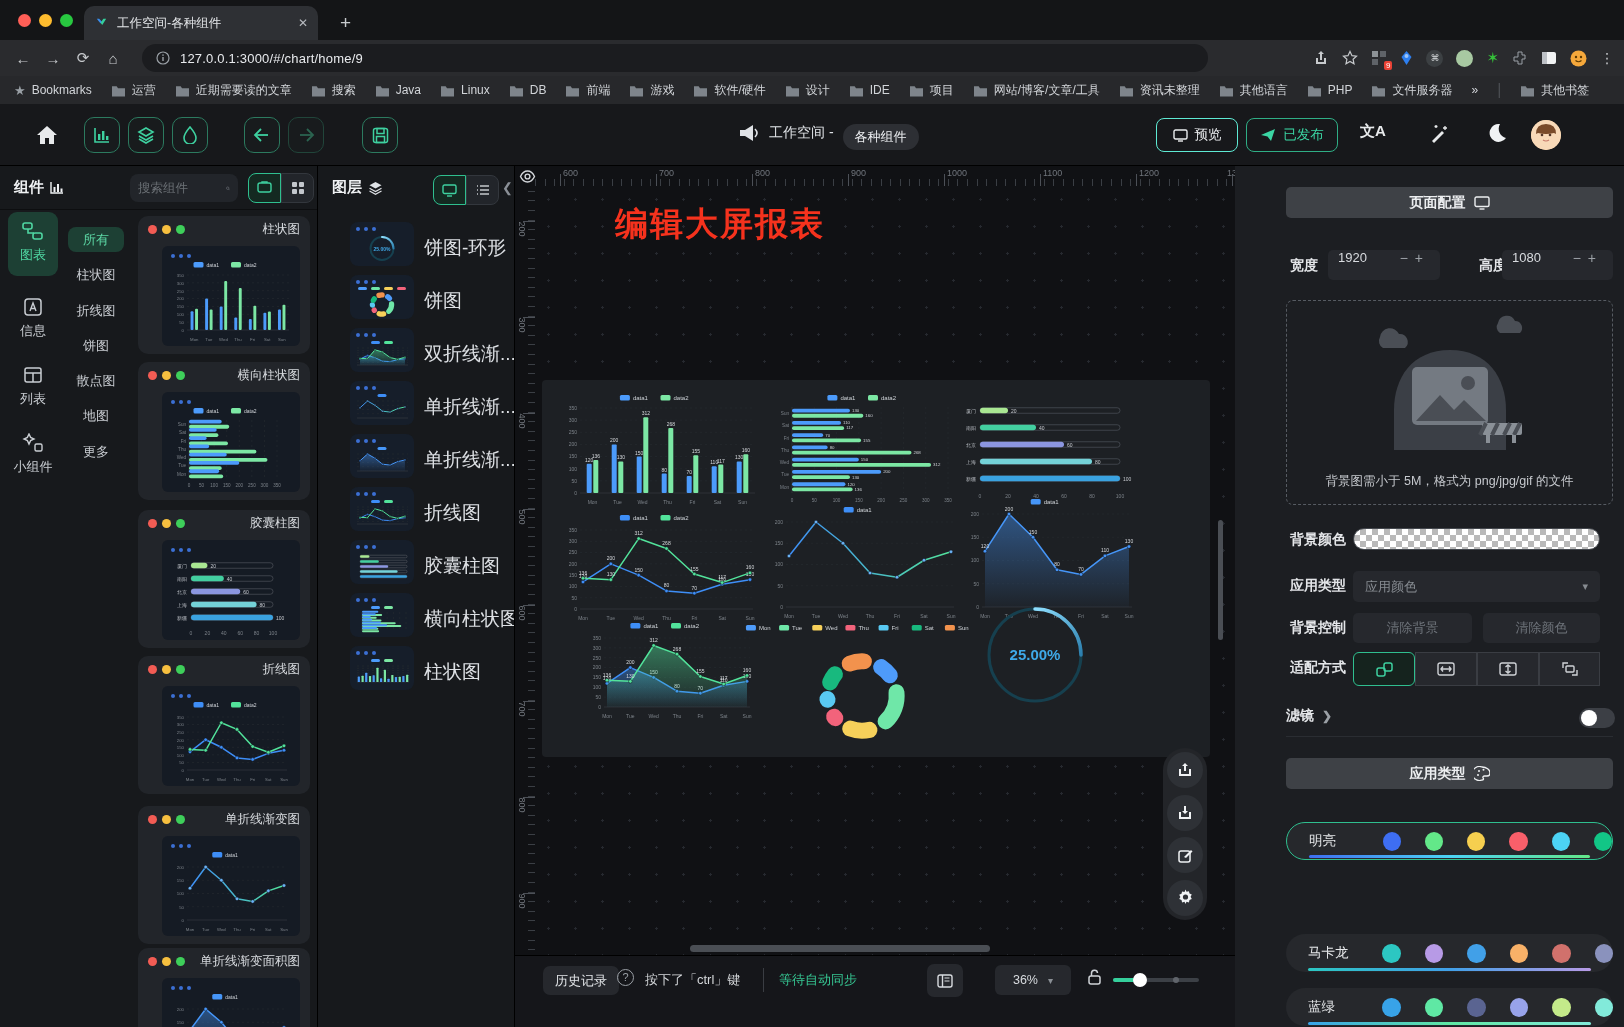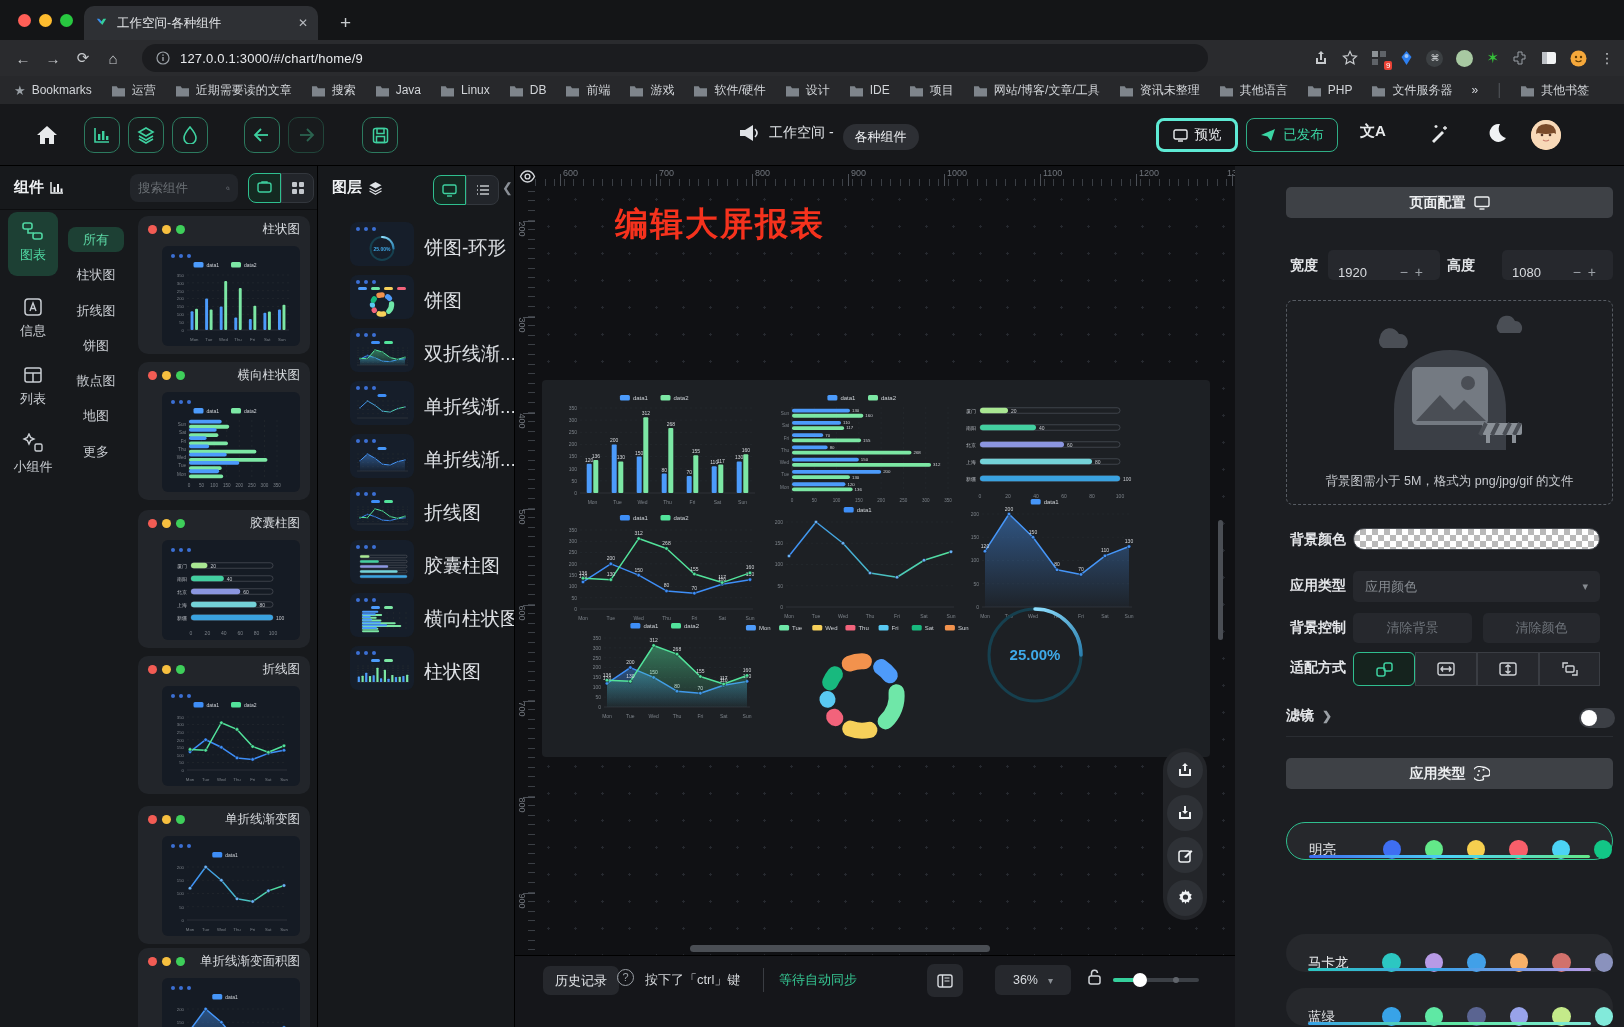--- a/index.html
+++ b/index.html
@@ -25,21 +25,21 @@
   .fld{width:15px;height:13px;flex:0 0 auto}
   
   #apptb{position:absolute;left:0;top:104px;width:1624px;height:62px;background:#17181b;border-bottom:1px solid #000}
   .gbtn{position:absolute;top:13px;width:36px;height:36px;border:1px solid #2c7a5f;border-radius:10px;display:flex;align-items:center;justify-content:center;background:rgba(40,70,58,.08)}
   .gbtn svg{stroke:#3ed1a0}
   .gbtn.dim{border-color:#21453a}
   .gbtn.dim svg{stroke:#2b6450}
   #wscenter{position:absolute;left:738px;top:20px;display:flex;gap:9px}
   #wscenter .wsname{font-size:14px;color:#dfe2e6}
   #wscenter .pill{background:#2d2f34;color:#eceef1;font-size:13px;border-radius:14px;padding:4px 12px}
-  #previewBtn{position:absolute;left:1156px;top:14px;width:82px;height:34px;border:3px solid #5eead4;border-radius:8px;display:flex;align-items:center;justify-content:center;gap:7px;font-size:13.5px;color:#eceef0}
+  #previewBtn{position:absolute;left:1156px;top:14px;width:82px;height:34px;border:1px solid #5eead4;border-radius:8px;display:flex;align-items:center;justify-content:center;gap:7px;font-size:13.5px;color:#eceef0}
   #publishBtn{position:absolute;left:1246px;top:14px;width:92px;height:34px;border:1px solid #2fae85;border-radius:8px;display:flex;align-items:center;justify-content:center;gap:7px;font-size:13.5px;color:#3bd6a4}
   .tbico{position:absolute;top:18px;color:#e8eaec}
   #avatar{position:absolute;left:1531px;top:16px;width:30px;height:30px;border-radius:50%;background:#f6cfa4;overflow:hidden}
   
   #leftpanel{position:absolute;left:0;top:166px;width:318px;bottom:0;background:#17191c;border-right:1px solid #000;overflow:hidden}
   #lp-head{position:absolute;left:0;top:0;width:100%;height:44px;border-bottom:1px solid #0d0e10;background:#17191c}
   #lp-title{position:absolute;left:14px;top:12px;font-size:15px;font-weight:bold;color:#f0f2f4;display:flex;gap:6px;align-items:center}
   #lp-search{position:absolute;left:130px;top:8px;width:108px;height:28px;background:#22252a;border-radius:8px;display:flex;align-items:center;padding:0 8px;gap:12px}
   #lp-search input{background:transparent;border:0;outline:0;width:76px;color:#cfd3d8;font-size:12.5px;font-family:inherit}
   #lp-search input::placeholder{color:#6b7075}
@@ -91,36 +91,36 @@
   #f-zoom .ch{color:#8b9096;font-size:10px}
   #f-lock{position:absolute;left:572px;top:13px}
   #f-slider{position:absolute;left:598px;top:22px;width:86px;height:4px;background:#3c4046;border-radius:2px}
   #f-slider .act{position:absolute;left:0;top:0;height:4px;width:26px;background:#35d09c;border-radius:2px}
   #f-slider .knob{position:absolute;left:20px;top:-5px;width:14px;height:14px;background:#fff;border-radius:50%}
   #f-slider .tick{position:absolute;left:60px;top:-1px;width:6px;height:6px;background:#60646b;border-radius:50%}
   
   #rightpanel{position:absolute;left:1235px;top:166px;width:389px;bottom:0;background:#1c1e22;overflow:hidden}
   .rp-head{position:absolute;left:51px;width:327px;height:31px;background:#3e4146;border-radius:5px;display:flex;align-items:center;justify-content:center;gap:8px;font-size:14px;font-weight:bold;color:#eceef0}
   .rp-label{position:absolute;font-size:14px;font-weight:bold;color:#e3e5e8}
-  .numin{position:absolute;top:84px;height:30px;background:#26282d;border-radius:5px;display:flex;align-items:flex-end;padding:0 10px;font-size:13px;color:#d8dbdf}
+  .numin{position:absolute;top:84px;height:30px;background:#26282d;border-radius:5px;display:flex;align-items:flex-start;padding:0 10px;font-size:13px;color:#d8dbdf}
   .numin .mp{margin-left:auto;color:#9ca1a7;font-size:14px;letter-spacing:7px}
   #upload{position:absolute;left:51px;top:134px;width:327px;height:205px;border:1.6px dashed #565b62;border-radius:7px}
   #upload .hint{position:absolute;left:0;right:0;bottom:14px;text-align:center;font-size:12.5px;color:#c6c9ce}
   #bgswatch{position:absolute;left:118px;top:362px;width:247px;height:22px;border-radius:11px;border:1px solid #44484e;background-image:linear-gradient(45deg,#b9b9b9 25%,transparent 25%,transparent 75%,#b9b9b9 75%),linear-gradient(45deg,#b9b9b9 25%,#ffffff 25%,#ffffff 75%,#b9b9b9 75%);background-size:12px 12px;background-position:0 0,6px 6px}
   #apptype{position:absolute;left:118px;top:405px;width:247px;height:31px;background:#26282d;border-radius:5px;display:flex;align-items:center;padding:0 12px;font-size:13px;color:#878c92}
   #apptype .ch{margin-left:auto;color:#878c92;font-size:11px}
   .clrbtn{position:absolute;top:447px;height:30px;background:#26282d;border-radius:5px;display:flex;align-items:center;justify-content:center;font-size:13px;color:#6e737a}
   .fitbtn{position:absolute;top:486px;width:62px;height:34px;background:#26282d;border:1px solid #3a3d43;display:flex;align-items:center;justify-content:center;color:#cfd2d6}
   .fitbtn.on{background:#15231e;border:1px solid #2fbf8f;border-radius:6px;color:#3ed1a0;z-index:2}
   #filterlbl{position:absolute;left:51px;top:541px;font-size:14px;font-weight:bold;color:#e3e5e8;display:flex;gap:8px;align-items:center}
   #filterlbl .ch{color:#9ba0a6;font-size:12px}
   #toggle{position:absolute;left:344px;top:542px;width:36px;height:20px;background:#3c3f45;border-radius:10px}
   #toggle .kn{position:absolute;left:2px;top:2px;width:16px;height:16px;background:#fff;border-radius:50%}
   #rp-div{position:absolute;left:51px;top:570px;width:327px;height:1px;background:#2a2d32}
-  .theme-row{position:absolute;left:51px;width:327px;height:38px;background:#26282c;border-radius:19px;display:flex;align-items:flex-end}
+  .theme-row{position:absolute;left:51px;width:327px;height:38px;background:#26282c;border-radius:19px;display:flex;align-items:center}
   .theme-row.sel{border:1px solid #2fbf8f}
   .theme-row .nm{margin-left:22px;font-size:13.5px;color:#e6e8ea;width:52px}
   .theme-row .dt{width:19px;height:19px;border-radius:50%;margin-left:24px}
   .tr-under{position:absolute;left:22px;right:22px;bottom:1px;height:3px;border-radius:2px}
   .u0{background:linear-gradient(90deg,#3e6ef2,#4cd3f5,#63e889)}
   .u1{background:linear-gradient(90deg,#4a5fc0,#8cc36a)}
   .u2{background:linear-gradient(90deg,#2cc7c2,#41a0e8,#b79ae6)}
   .u3{background:linear-gradient(90deg,#38a3e8,#5fe8a4,#82eada)}
 </style>
 </head>
@@ -1574,21 +1574,21 @@
     <svg width="16" height="14" viewBox="0 0 16 14">
         <rect x="1" y="1" width="14" height="9.5" rx="1.5" fill="none" stroke="#eceef0" stroke-width="1.4"></rect>
         <path d="M5.5 13h5" stroke="#eceef0" stroke-width="1.4"></path>
       </svg>
   </div>
   <span class="rp-label" style="left:55px;top:91px">宽度</span>
   <div class="numin" style="left:93px;width:112px">
       <span>1920</span>
       <span class="mp">−+</span>
     </div>
-  <span class="rp-label" style="left:212px;top:91px">高度</span>
+  <span class="rp-label" style="left:244px;top:91px">高度</span>
   <div class="numin" style="left:267px;width:111px">
       <span>1080</span>
       <span class="mp">−+</span>
     </div>
 
   <div id="upload">
     <svg width="200" height="145" viewBox="0 0 200 145" style="margin:14px auto 0;display:block">
       <path d="M30 22a10 10 0 0 1 19-3 8 8 0 0 1 6 14H33a8 8 0 0 1-3-11z" fill="#4a4e55"></path>
       <path d="M148 8a9 9 0 0 1 17-2 7 7 0 0 1 5 12h-20a7 7 0 0 1-2-10z" fill="#4a4e55"></path>
       <path d="M100 35c-38 0-56 28-56 60v40h112V95c0-32-18-60-56-60z" fill="#3b3f46"></path>

